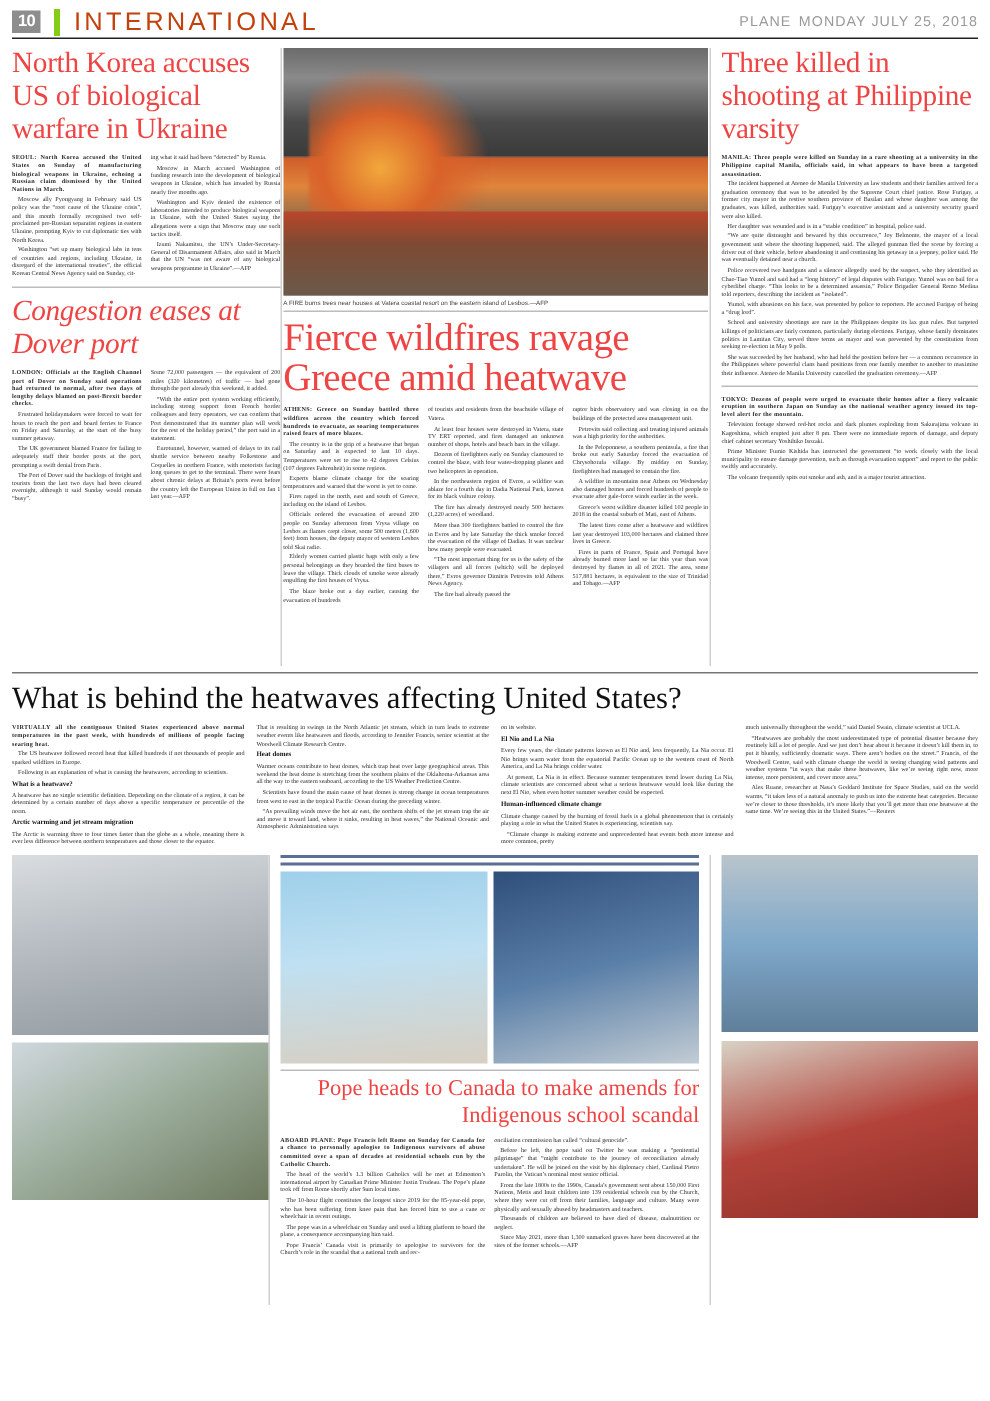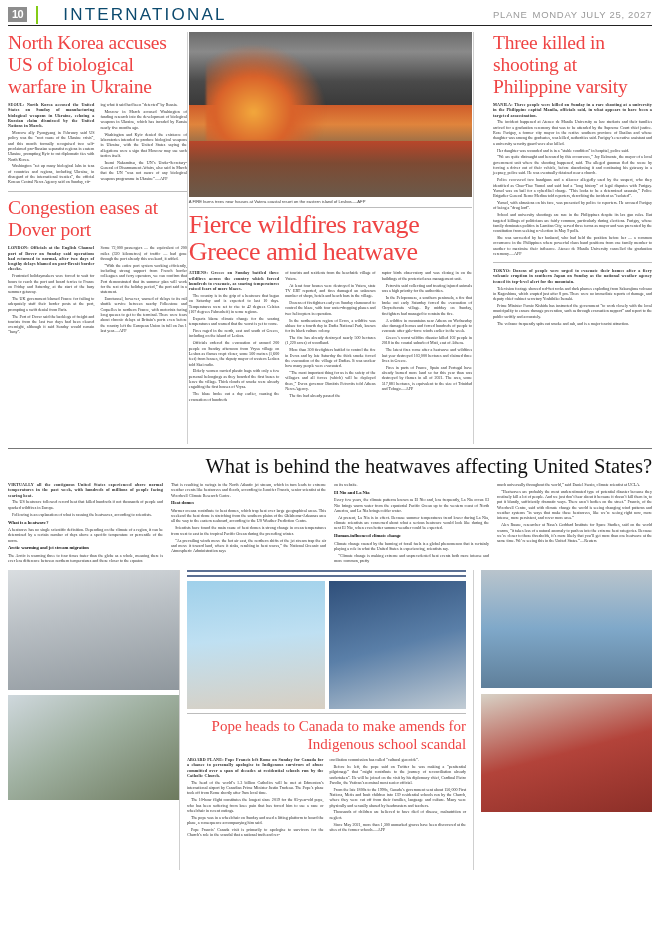--- a/index.html
+++ b/index.html
@@ -21,22 +21,22 @@
   .pagenum {
     background: #8d8d8d; color: #fff;
     font-family: "Liberation Sans", sans-serif;
     font-size: 11px; font-weight: bold;
     padding: 1px 4px 1px 4px; letter-spacing: -0.5px;
     line-height: 13px;
   }
   .section-name {
     font-family: "Liberation Sans", sans-serif;
     font-size: 17px; letter-spacing: 2.2px;
-    color: #0c4a6e; margin-left: 9px; padding-left: 25px;
-    border-left: 2px solid #84cc16; line-height: 18px;
+    color: #c2410c; margin-left: 9px; padding-left: 9px;
+    border-left: 4px solid #84cc16; line-height: 18px;
   }
   .dateline-top {
     margin-left: auto;
     font-family: "Liberation Sans", sans-serif;
     font-size: 9.5px; letter-spacing: 0.7px; color: #9a9a9a;
   }
   .dateline-top .dawn { margin-right: 5px; }
 
   
   .rule-thin { border-top: 1px solid #bcbcbc; }
@@ -95,21 +95,21 @@
   .ph-jakarta { background: linear-gradient(150deg,#cfd8dd 0%,#9fb0a0 45%,#6d7a5e 100%); }
   .ph-news1 { background: linear-gradient(175deg,#9fd0ea 0%,#bfe0f2 45%,#d8cfc2 100%); }
   .ph-news2 { background: linear-gradient(165deg,#2f4f7a 0%,#5a7fa8 50%,#c2ccd4 100%); }
   .ph-sandiego { background: linear-gradient(180deg,#b9c4cc 0%,#7fa8c9 50%,#5f7f9a 100%); }
   .ph-tampa { background: linear-gradient(165deg,#d8d2c6 0%,#b3433a 50%,#8c2f28 100%); }
 
   
   .feature { margin-top: 4px; }
   .feature h2 {
     font-family:"Liberation Serif", serif; font-weight: normal;
-    font-size: 20.5px; line-height: 24px; text-align: right; color:#111;
+    font-size: 20.5px; line-height: 24px; text-align: left; color:#111;
     margin: 5px 0 4px 0;
   }
 
   
   .bottomzone { display: flex; margin-top: 5px; height: 300px; }
   .bz-left { width: 172px; }
   .bz-mid  { width: 296px; padding: 0 7px; }
   .bz-right{ width: 180px; }
 
   .newsmakers-bar {
@@ -122,21 +122,21 @@
 </style>
 </head>
 <body>
 
 <div class="page">
 
   <div class="masthead">
     <span class="pagenum">10</span>
     <span class="section-name">INTERNATIONAL</span>
     <span class="dateline-top">
-      <span class="dawn">PLANE</span><span>MONDAY JULY 25, 2027</span>
+      <span class="dawn">PLANE</span><span>MONDAY JULY 25, 2018</span>
     </span>
   </div>
 
   <div class="topzone">
 
     <div class="col-left">
       <div>
         <h1 class="hl hl-lg" style="margin-bottom:4px;">North Korea accuses US of biological warfare in Ukraine</h1>
         <div style="display:flex;gap:6px;">
           <div style="flex:1;">
@@ -153,21 +153,21 @@
               <p>Washington and Kyiv denied the existence of laboratories intended to produce biological weapons in Ukraine, with the United States saying the allegations were a sign that Moscow may use such tactics itself.</p>
               <p>Izumi Nakamitsu, the UN’s Under-Secretary-General of Disarmament Affairs, also said in March that the UN “was not aware of any biological weapons programme in Ukraine”.—AFP</p>
             </div>
           </div>
         </div>
       </div>
 
       <div class="rule-thin" style="margin:5px 0 5px 0;"></div>
 
       <div>
-        <h1 class="hl hl-lg" style="margin-bottom:4px;">Congestion eases at Dover port</h1>
+        <h1 class="hl hl-lg" style="margin-bottom:4px;font-style:italic;">Congestion eases at Dover port</h1>
         <div style="display:flex;gap:6px;">
           <div style="flex:1;">
             <div class="body-txt">
               <p class="first"><span class="dl">LONDON: Officials at the English Channel port of Dover on Sunday said operations had returned to normal, after two days of lengthy delays blamed on post-Brexit border checks.</span></p>
               <p>Frustrated holidaymakers were forced to wait for hours to reach the port and board ferries to France on Friday and Saturday, at the start of the busy summer getaway.</p>
               <p>The UK government blamed France for failing to adequately staff their border posts at the port, prompting a swift denial from Paris.</p>
               <p>The Port of Dover said the backlogs of freight and tourists from the last two days had been cleared overnight, although it said Sunday would remain “busy”.</p>
             </div>
           </div>
           <div style="flex:1;">
@@ -217,21 +217,21 @@
             <p>In the Peloponnese, a southern peninsula, a fire that broke out early Saturday forced the evacuation of Chrysohorafa village. By midday on Sunday, firefighters had managed to contain the fire.</p>
             <p>A wildfire in mountains near Athens on Wednesday also damaged homes and forced hundreds of people to evacuate after gale-force winds earlier in the week.</p>
             <p>Greece’s worst wildfire disaster killed 102 people in 2018 in the coastal suburb of Mati, east of Athens.</p>
             <p>The latest fires come after a heatwave and wildfires last year destroyed 103,000 hectares and claimed three lives in Greece.</p>
             <p>Fires in parts of France, Spain and Portugal have already burned more land so far this year than was destroyed by flames in all of 2021. The area, some 517,881 hectares, is equivalent to the size of Trinidad and Tobago.—AFP</p>
           </div>
         </div>
       </div>
     </div>
 
-    <div class="col-right vline" style="padding-left:19px;">
+    <div class="col-right vline" style="padding-left:7px;">
       <div>
         <h1 class="hl hl-lg" style="margin-bottom:4px;">Three killed in shooting at Philippine varsity</h1>
         <div class="body-txt">
           <p class="first"><span class="dl">MANILA: Three people were killed on Sunday in a rare shooting at a university in the Philippine capital Manila, officials said, in what appears to have been a targeted assassination.</span></p>
           <p>The incident happened at Ateneo de Manila University as law students and their families arrived for a graduation ceremony that was to be attended by the Supreme Court chief justice. Rose Furigay, a former city mayor in the restive southern province of Basilan and whose daughter was among the graduates, was killed, authorities said. Furigay’s executive assistant and a university security guard were also killed.</p>
           <p>Her daughter was wounded and is in a “stable condition” in hospital, police said.</p>
           <p>“We are quite distraught and bewared by this occurrence,” Joy Belmonte, the mayor of a local government unit where the shooting happened, said. The alleged gunman fled the scene by forcing a driver out of their vehicle, before abandoning it and continuing his getaway in a jeepney, police said. He was eventually detained near a church.</p>
           <p>Police recovered two handguns and a silencer allegedly used by the suspect, who they identified as Chao-Tiao Yumol and said had a “long history” of legal disputes with Furigay. Yumol was on bail for a cyberlibel charge. “This looks to be a determined assassin,” Police Brigadier General Remo Medina told reporters, describing the incident as “isolated”.</p>
           <p>Yumol, with abrasions on his face, was presented by police to reporters. He accused Furigay of being a “drug lord”.</p>
           <p>School and university shootings are rare in the Philippines despite its lax gun rules. But targeted killings of politicians are fairly common, particularly during elections. Furigay, whose family dominates politics in Lamitan City, served three terms as mayor and was prevented by the constitution from seeking re-election in May 9 polls.</p>

